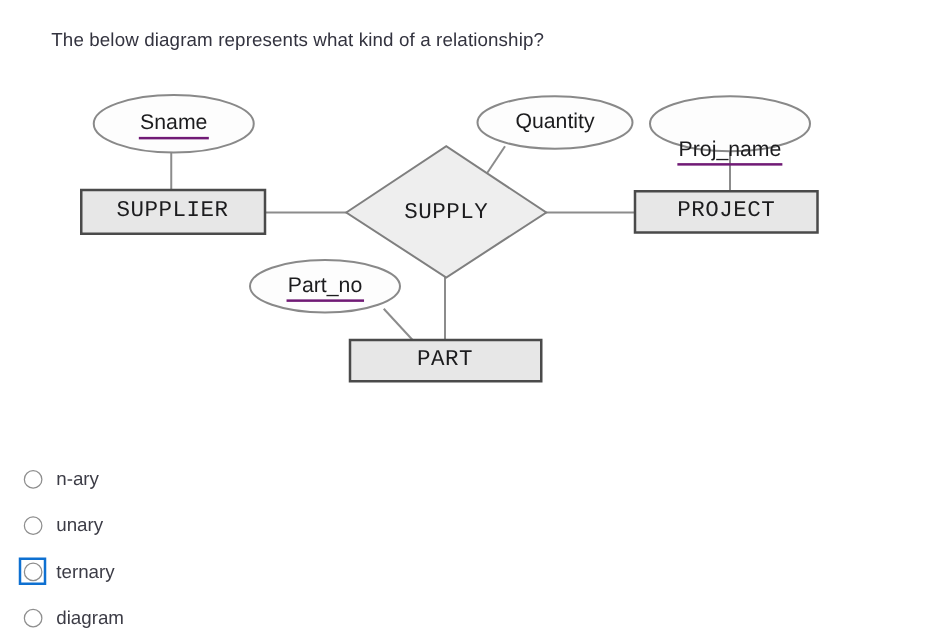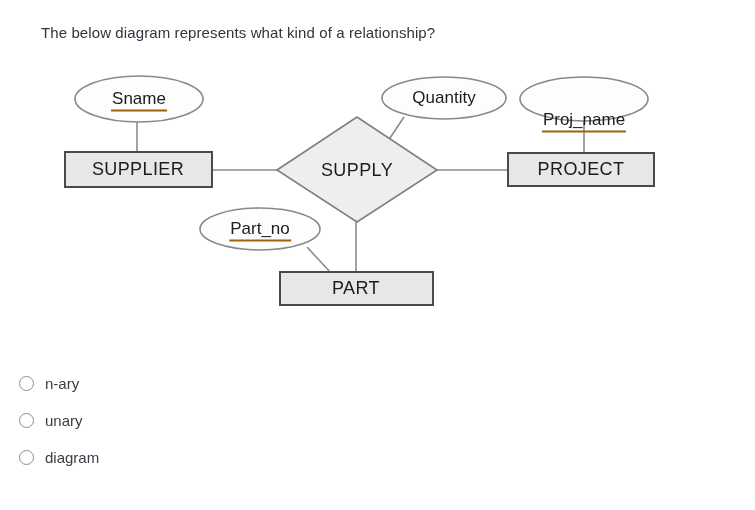--- a/index.html
+++ b/index.html
@@ -26,22 +26,22 @@
     letter-spacing:.1px;
     margin-left:16px;
   }
   .diagram{position:absolute;inset:0;}
   .diagram svg{position:absolute;left:0;top:0;}
   .dlabel{
     position:absolute;transform:translate(-50%,-50%);
     color:var(--ink);white-space:nowrap;line-height:1;
   }
   .attr-label{font-size:17px;}
-  .entity-label{font-size:18px;letter-spacing:.4px;}
-  .key-underline{border-bottom:2px solid #a16207;padding:0 1px 2px 1px;}
+  .entity-label{font-size:18px;letter-spacing:.4px;font-family:Liberation Mono, monospace;}
+  .key-underline{border-bottom:2px solid #701a75;padding:0 1px 2px 1px;}
   .options{
     position:absolute;left:15px;top:372px;
     display:flex;flex-direction:column;row-gap:15px;
   }
   .option{display:flex;align-items:center;height:22px;cursor:pointer;}
   .ring{
     width:22px;height:22px;flex:0 0 22px;
     border:2.5px solid transparent;
     display:flex;align-items:center;justify-content:center;
   }
@@ -97,19 +97,25 @@
         <span class="radio"></span>
       </span>
     <span class="option-label">n-ary</span>
   </label>
   <label class="option">
     <span class="ring">
         <span class="radio"></span>
       </span>
     <span class="option-label">unary</span>
   </label>
+  <label class="option focused">
+    <span class="ring">
+        <span class="radio"></span>
+      </span>
+    <span class="option-label">ternary</span>
+  </label>
   <label class="option">
     <span class="ring">
         <span class="radio"></span>
       </span>
     <span class="option-label">diagram</span>
   </label>
 </div>
 
 </body></html>

